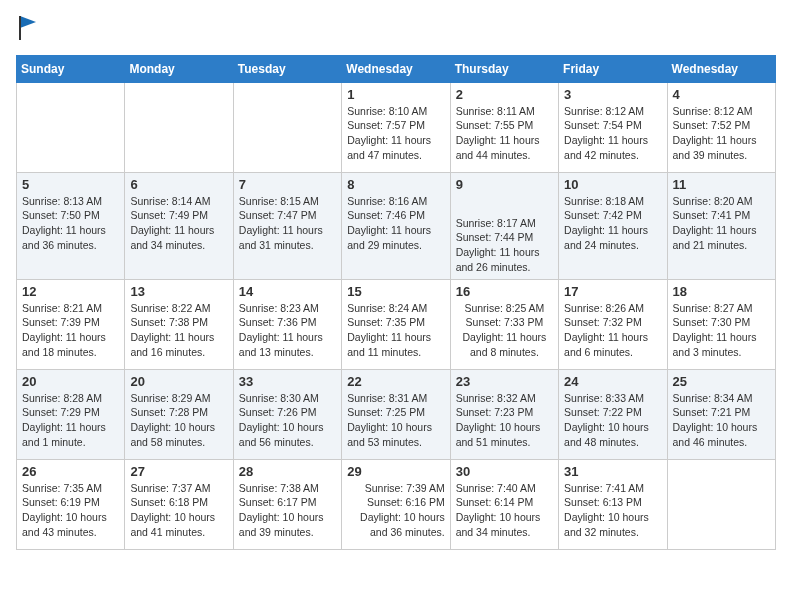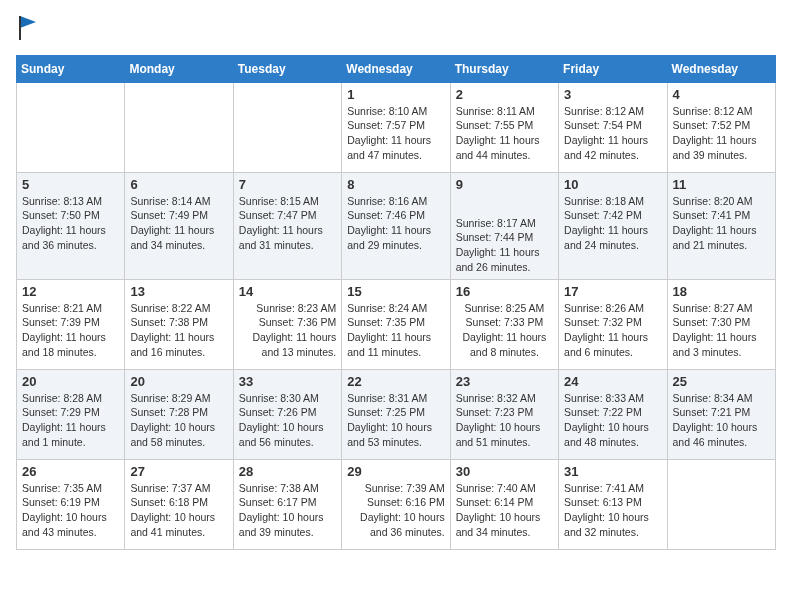--- a/index.html
+++ b/index.html
@@ -204,21 +204,21 @@
 Daylight: 11 hours and 18 minutes.</div>
         </td>
         <td>
           <span class="day-number">13</span>
           <div class="day-info" style="white-space: pre-line;">Sunrise: 8:22 AM
 Sunset: 7:38 PM
 Daylight: 11 hours and 16 minutes.</div>
         </td>
         <td>
           <span class="day-number">14</span>
-          <div class="day-info" style="white-space: pre-line; text-align: right;">Sunrise: 8:23 AM
+          <div class="day-info" style="white-space: pre-line;">Sunrise: 8:23 AM
 Sunset: 7:36 PM
 Daylight: 11 hours and 13 minutes.</div>
         </td>
         <td>
           <span class="day-number">15</span>
           <div class="day-info" style="white-space: pre-line;">Sunrise: 8:24 AM
 Sunset: 7:35 PM
 Daylight: 11 hours and 11 minutes.</div>
         </td>
         <td>

